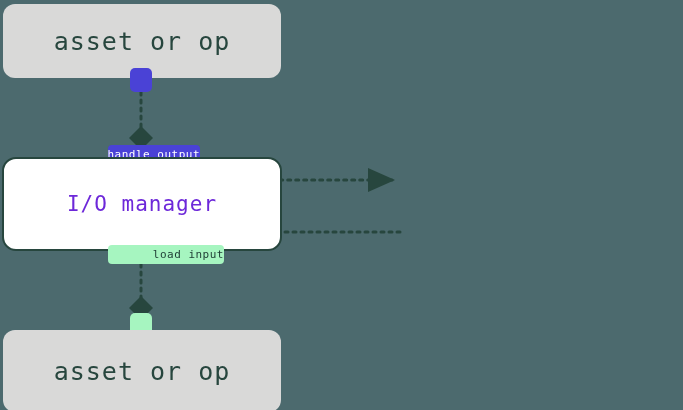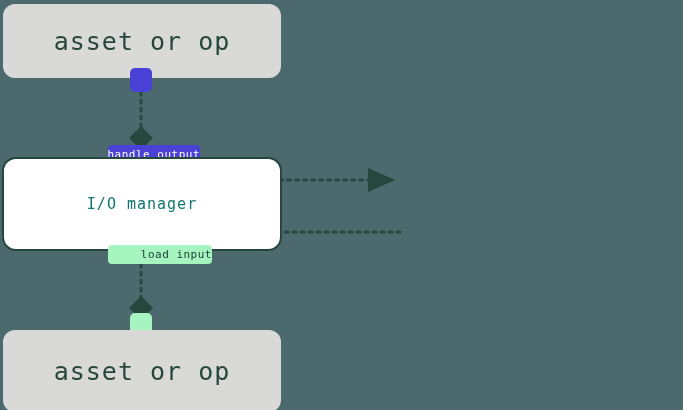--- a/index.html
+++ b/index.html
@@ -30,22 +30,22 @@
     letter-spacing: 1px;
   }
   .asset-top   { left: 3px;  top: 4px;   width: 278px; height: 74px; }
   .asset-bottom{ left: 3px;  top: 330px; width: 278px; height: 82px; }
 
   .iomanager-node {
     left: 2px; top: 157px; width: 280px; height: 94px;
     background: #ffffff;
     border: 2px solid #27463e;
     border-radius: 14px;
-    color: #0f766e;
-    font-size: 15px;
+    color: #6d28d9;
+    font-size: 21px;
     letter-spacing: 1px;
   }
   .storage-node {
     left: 402px; top: 160px; width: 278px; height: 90px;
     background: #27463e;
     border-radius: 12px;
     color: #f2f6f4;
     font-size: 22px;
     letter-spacing: 1px;
   }
@@ -71,21 +71,21 @@
     letter-spacing: 0.5px;
     white-space: nowrap;
     box-sizing: border-box;
     margin-left: 12px;
   }
   .label-handle-output {
     left: 96px; top: 145px; width: 92px; height: 19px;
     background: #4a42d6; color: #ffffff;
   }
   .label-load-input {
-    left: 96px; top: 245px; width: 104px; height: 19px;
+    left: 96px; top: 245px; width: 116px; height: 19px;
     background: #a6f5c0; color: #1d3b33;
   }
 
   svg.edges {
     position: absolute;
     left: 0; top: 0;
     width: 683px;
     height: 410px;
     pointer-events: none;
   }

